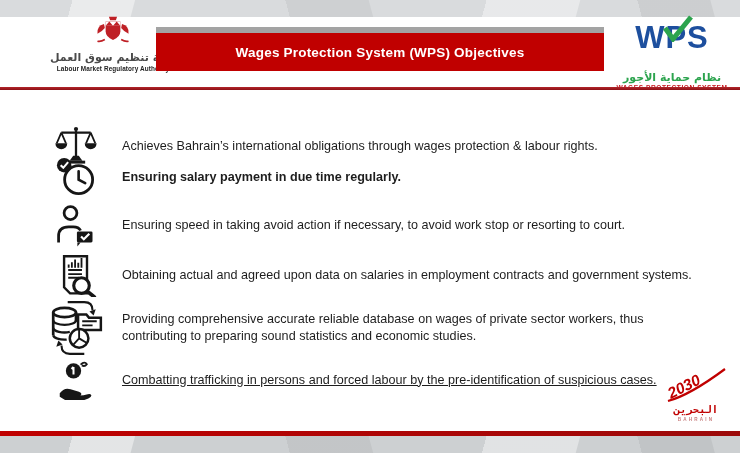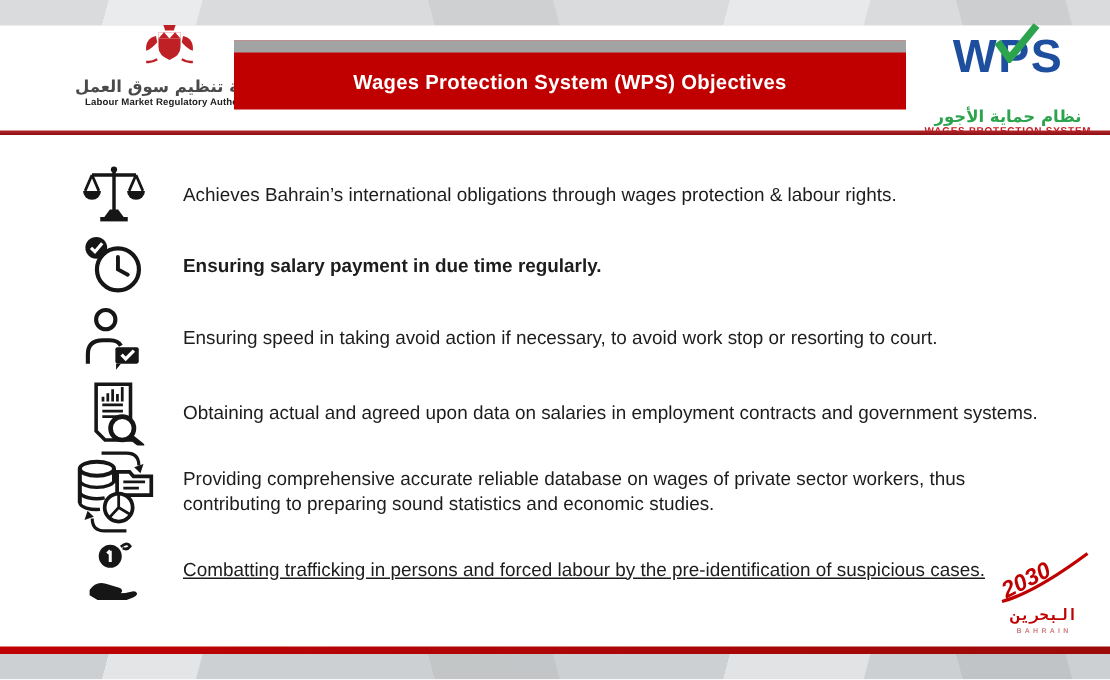--- a/index.html
+++ b/index.html
@@ -20,38 +20,38 @@
   .bar-red-bottom{position:absolute;left:0;bottom:17px;width:740px;height:5px;
     background:linear-gradient(90deg,#c00000,#9c0a0a);}
 
   
   .lmra{position:absolute;left:46px;top:15px;width:134px;text-align:center;line-height:1.1;}
   .lmra svg{display:block;margin:0 auto 1px auto;}
   .lmra-ar{font-family:"DejaVu Sans",sans-serif;font-size:11px;font-weight:bold;color:#4a4a4a;}
   .lmra-en{font-size:6.4px;font-weight:bold;color:#222;margin-top:1px;letter-spacing:.1px;}
 
   .banner{position:absolute;left:156px;top:27px;width:448px;height:38px;background:#c00000;
-          border-top:8px solid #a3a3a3;display:flex;align-items:center;justify-content:center;}
+          border-top:6px solid #a3a3a3;display:flex;align-items:center;justify-content:center;}
   .banner span{color:#ffffff;font-weight:bold;font-size:13.5px;letter-spacing:.2px;}
 
   .wps{position:absolute;left:612px;top:22px;width:120px;text-align:center;line-height:1;}
   .wps-acronym{position:relative;display:inline-block;color:#1d4f9e;font-weight:bold;
                font-size:31px;letter-spacing:1px;font-family:"Liberation Sans",sans-serif;}
   .wps-check{position:absolute;left:27px;top:-7px;}
   .wps-ar{font-family:"DejaVu Sans",sans-serif;color:#2ca44e;font-size:11px;font-weight:bold;margin-top:19px;}
   .wps-en{color:#c81a20;font-size:6.6px;font-weight:bold;letter-spacing:.55px;margin-top:2px;}
 
   .rule{position:absolute;left:0;top:87px;width:740px;height:3px;
         background:linear-gradient(#b3262b,#8c1014);}
 
   
   .row{position:absolute;left:46px;display:flex;align-items:center;gap:16px;}
   .ic{width:60px;display:flex;align-items:center;justify-content:center;flex:0 0 60px;}
   .txt{margin:0;font-size:12.6px;line-height:1.35;color:#1d1d1d;max-width:600px;}
-  .r1{top:106px;height:48px;}
+  .r1{top:122px;height:48px;}
   .r2{top:154px;height:46px;font-weight:bold;}
   .r3{top:200px;height:50px;}
   .r4{top:248px;height:54px;}
   .r5{top:296px;height:64px;align-items:center;}
   .r5 .txt{max-width:578px;}
   .r6{top:357px;height:46px;text-decoration:underline;}
 
   
   .vision{position:absolute;left:664px;top:366px;width:64px;text-align:center;line-height:1;}
   .v-ar{font-family:Liberation Mono, monospace;color:#c00000;font-size:10.5px;font-weight:bold;margin-top:-2px;}

